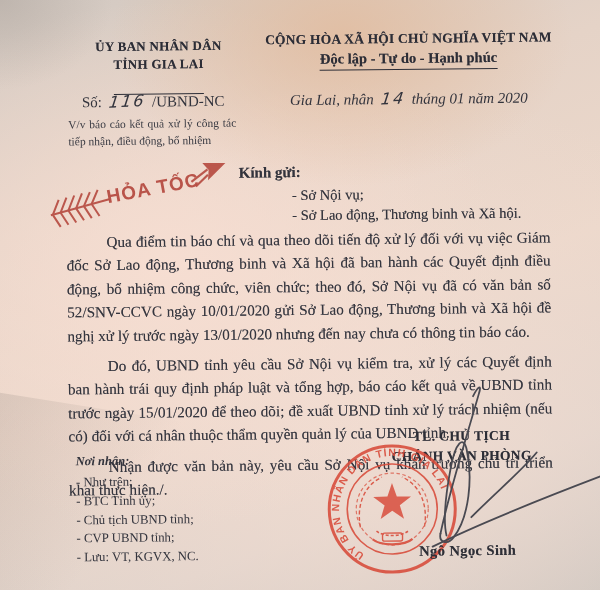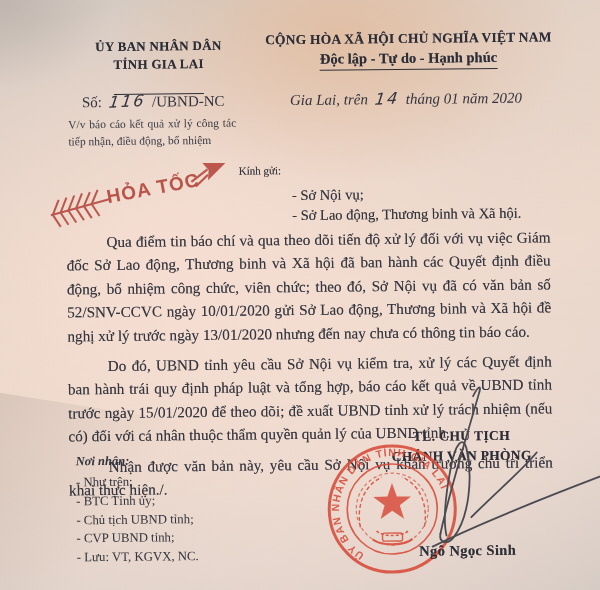--- a/index.html
+++ b/index.html
@@ -37,21 +37,21 @@
   .hand{font-family:"DejaVu Sans",sans-serif;font-style:italic;font-size:16px;
         display:inline-block;transform:skew(-10deg) rotate(-2deg);letter-spacing:2px;padding:0 3px;}
   .date-line{left:292px;top:90px;font-size:15px;color:#33343d;}
   .subject{left:70px;top:114px;width:168px;font-size:11.5px;line-height:16.5px;text-align:justify;color:#3a3b43;}
   .hoatoc{left:46px;top:166px;width:190px;height:56px;transform:rotate(-8deg);color:#b5493f;}
   .hoatoc .label{
     position:absolute;left:62px;top:12px;font-family:"Liberation Sans","DejaVu Sans",sans-serif;
     font-weight:bold;font-size:19px;letter-spacing:1px;transform:rotate(-2deg);
     color:#b5493f;opacity:.92;
   }
-  .kinhgui{left:240px;top:164px;font-size:11px;color:#33343d;}
+  .kinhgui{left:240px;top:164px;font-size:15px;color:#33343d;font-weight:bold;}
   .recipients{left:293px;top:185px;font-size:14.5px;line-height:20px;color:#33343d;}
   .body-text{left:67px;top:228px;width:484px;font-size:15.2px;line-height:23.4px;
              text-align:justify;color:#35363f;}
   .body-text p{margin:0 0 7px 0;text-indent:40px;}
   .noinhan{left:74px;top:452px;width:190px;color:#33343d;}
   .noinhan .t{font-size:12.5px;}
   .noinhan ul{list-style:none;margin:4px 0 0 0;padding:0;font-size:12.8px;line-height:18.8px;}
   .signblock{left:340px;top:430px;width:240px;color:#2c2d36;}
   .signblock .s1{font-size:13.5px;letter-spacing:.4px;}
   .signblock .s2{font-size:13.5px;margin-top:4px;letter-spacing:.3px;}
@@ -78,21 +78,21 @@
     <div class="l2"><span class="u2">Độc lập - Tự do - Hạnh phúc</span></div>
   </div>
 
   <div class="abs num-line">
     <span>Số:</span>
     <span class="hand">116</span>
     <span>/UBND-NC</span>
   </div>
 
   <div class="abs i date-line">
-    <span>Gia Lai, trên</span>
+    <span>Gia Lai, nhân</span>
     <span class="hand">14</span>
     <span>tháng 01 năm 2020</span>
   </div>
 
   <div class="abs subject">V/v báo cáo kết quả xử lý công tác tiếp nhận, điều động, bổ nhiệm</div>
 
   <div class="abs hoatoc">
     <svg width="190" height="56" viewBox="0 0 190 56" style="position:absolute;left:0;top:0;">
       <g stroke="#b5493f" stroke-width="2" fill="none" opacity="0.9">
         <path d="M4,34 L64,27"></path>

